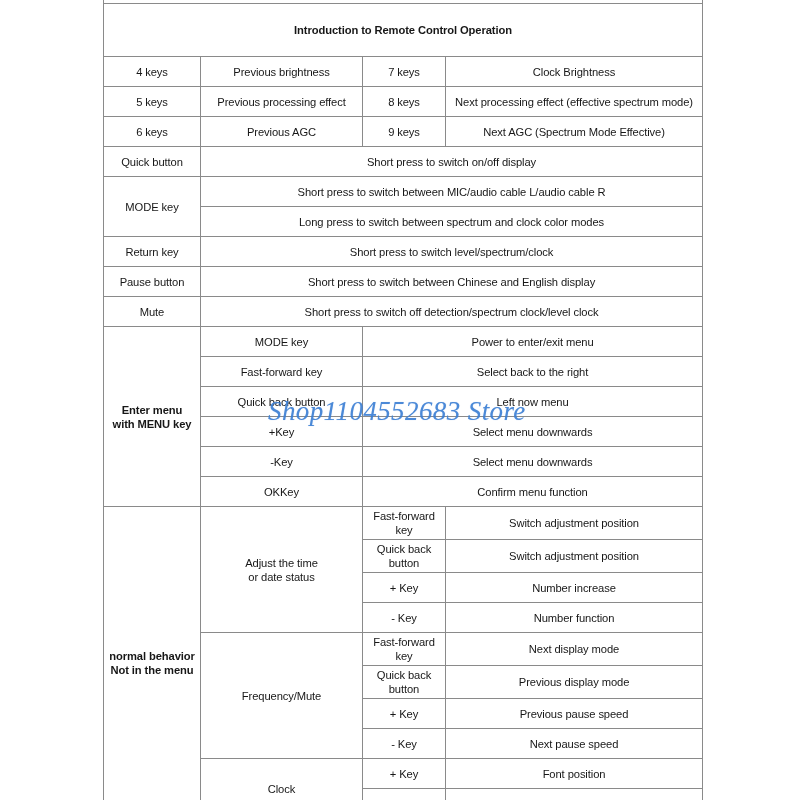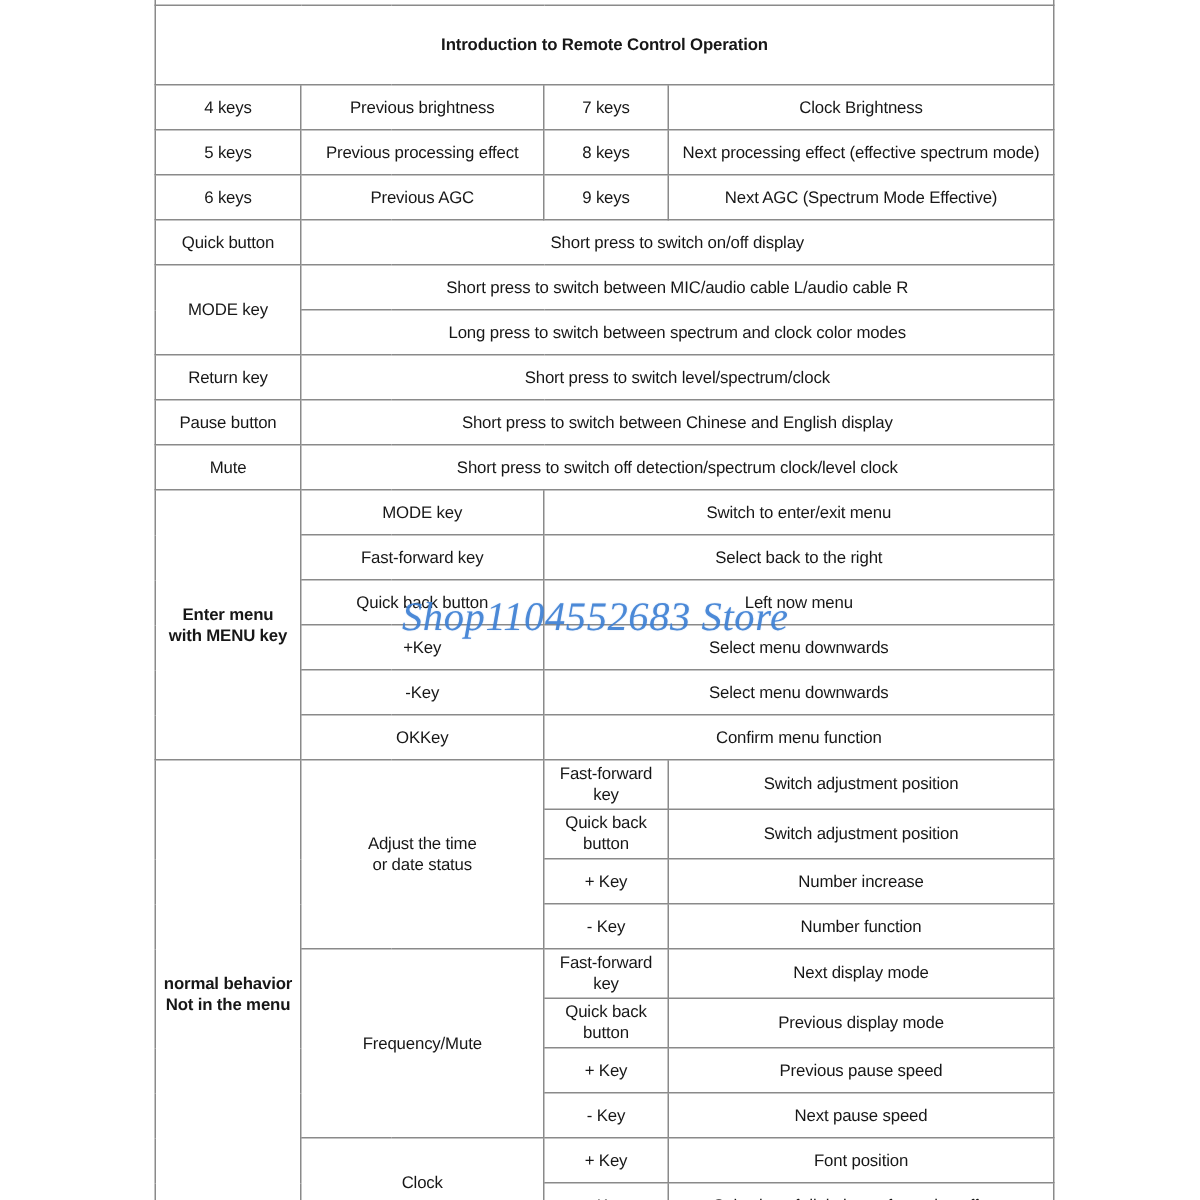--- a/index.html
+++ b/index.html
@@ -158,21 +158,21 @@
         <td class="r1">Mute</td>
         <td class="r1 lead" colspan="4">Short press to switch off detection/spectrum clock/level clock</td>
       </tr>
 
       <tr>
         <td class="r2 lead-big" rowspan="6">
           <span>Enter menu</span><br>
           <span>with MENU key</span>
         </td>
         <td class="r2" colspan="2">MODE key</td>
-        <td class="r2" colspan="2">Switch to enter/exit menu</td>
+        <td class="r2" colspan="2">Power to enter/exit menu</td>
       </tr>
       <tr>
         <td class="r2" colspan="2">Fast-forward key</td>
         <td class="r2" colspan="2">Select back to the right</td>
       </tr>
       <tr>
         <td class="r2" colspan="2">Quick back button</td>
         <td class="r2" colspan="2">Left now menu</td>
       </tr>
       <tr>

